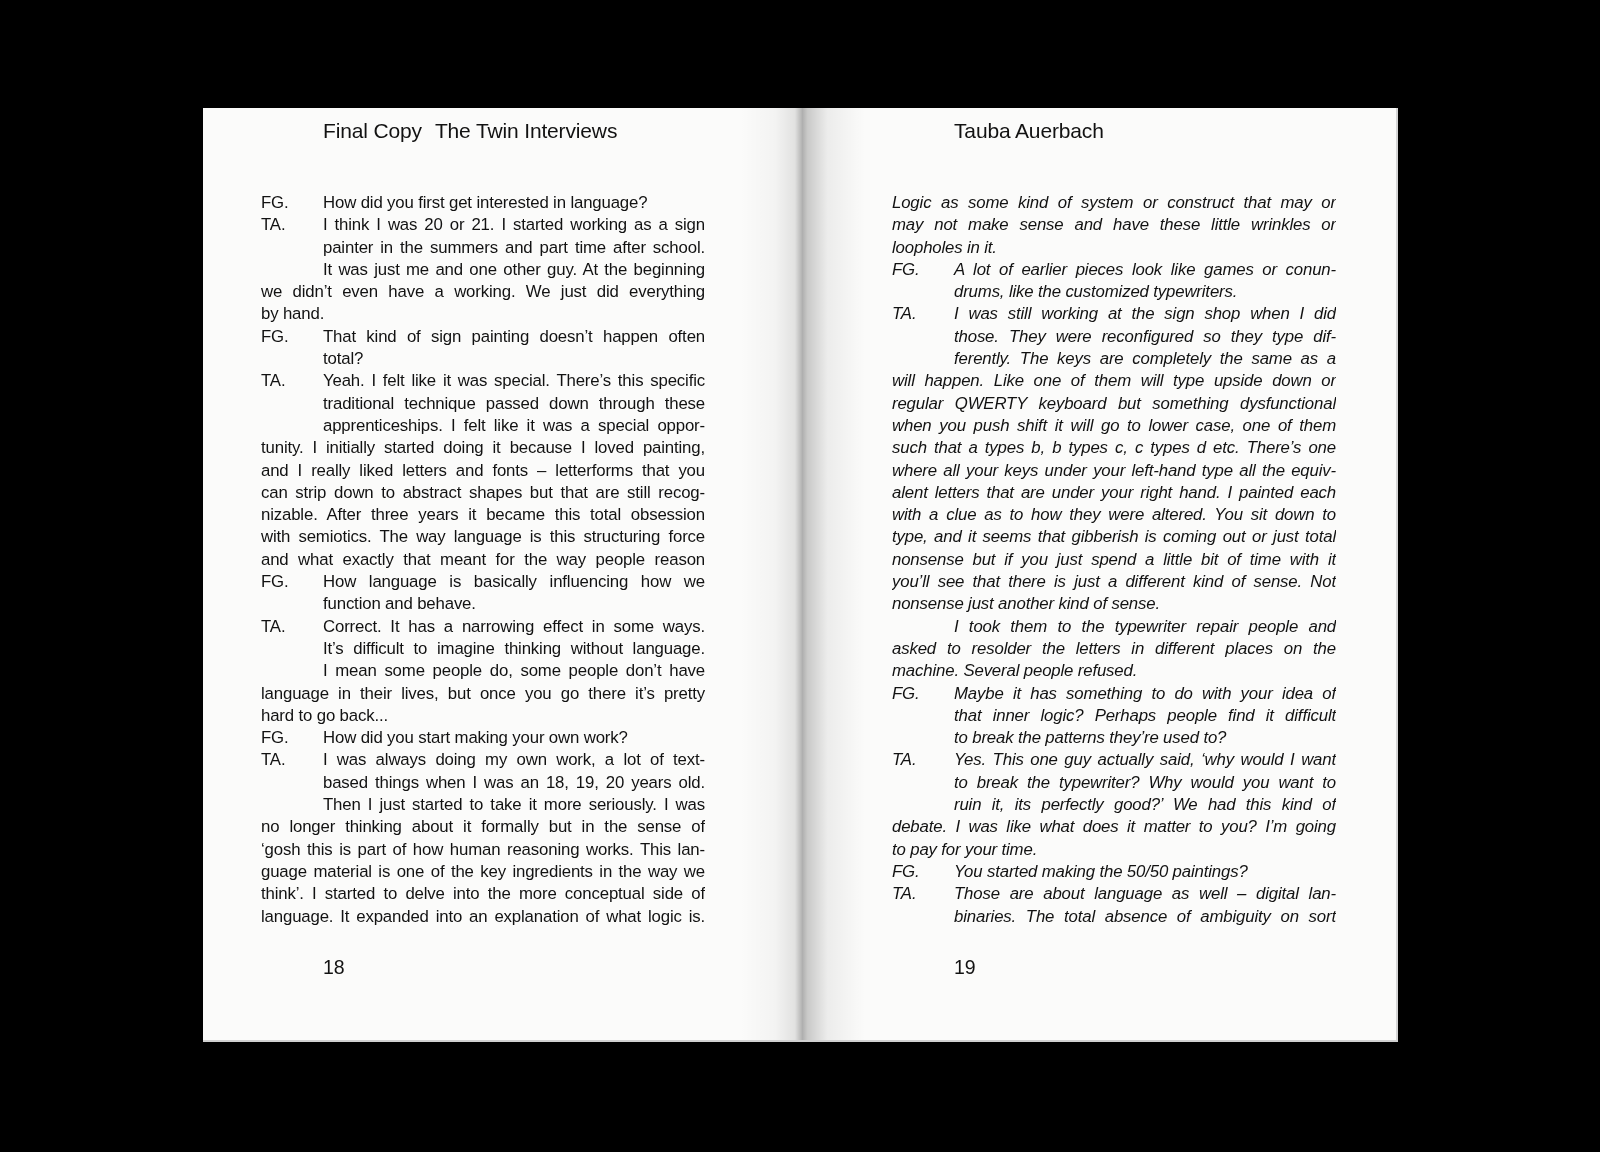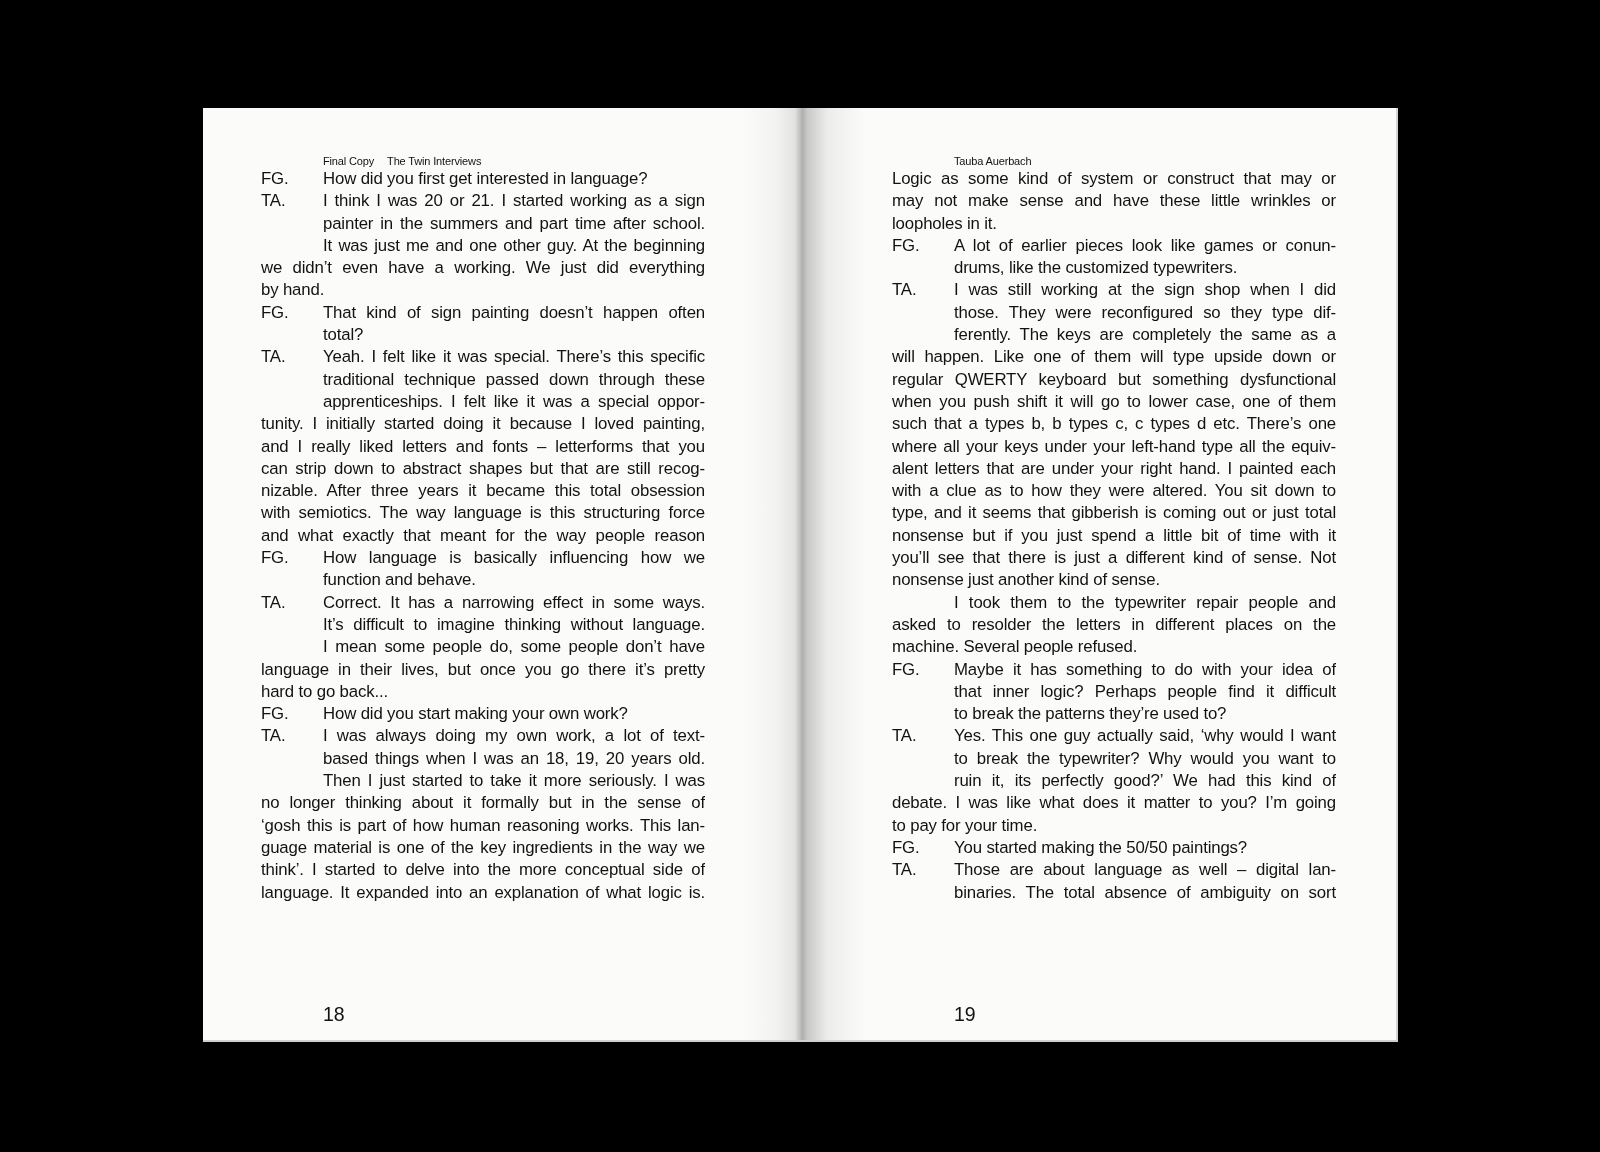--- a/index.html
+++ b/index.html
@@ -1,32 +1,32 @@
 <!DOCTYPE html>
 <html><head>
 <meta charset="utf-8">
 <style>
   html,body{margin:0;padding:0;background:#000;}
   .canvas{position:relative;width:1600px;height:1152px;background:#000;overflow:hidden;
           font-family:"Liberation Sans","DejaVu Sans",sans-serif;}
   .spread{position:absolute;left:203px;top:108px;width:1195px;height:934px;
           background:#fbfbfa;color:#121212;}
   
-  .runhead{position:absolute;top:42px;font-size:11px;line-height:22.3px;letter-spacing:-0.15px;white-space:nowrap;}
+  .runhead{position:absolute;top:12px;font-size:21px;line-height:22.3px;letter-spacing:-0.15px;white-space:nowrap;}
   .runhead .sub{margin-left:13px;}
-  .pagebody{position:absolute;top:60px;width:444px;font-size:16.8px;letter-spacing:-0.15px;}
+  .pagebody{position:absolute;top:84px;width:444px;font-size:16.8px;letter-spacing:-0.15px;}
   .line{position:relative;height:22.3px;line-height:22.3px;overflow:hidden;text-align:left;}
   .line.ind{padding-left:62px;}
   .line.j{text-align:justify;text-align-last:justify;}
   .speaker{position:absolute;left:0;top:0;}
-  .pagenum{position:absolute;top:848px;font-size:19.5px;line-height:22px;letter-spacing:-0.1px;margin-top:47px;}
+  .pagenum{position:absolute;top:848px;font-size:19.5px;line-height:22px;letter-spacing:-0.1px;}
   .col-l{left:120px;}
   .col-lbody{left:58px;}
   .col-r{left:751px;}
-  .col-rbody{left:689px;}
+  .col-rbody{left:689px;font-style:italic;}
   
   .gutter{position:absolute;left:537px;top:0;width:125px;height:100%;pointer-events:none;
     background:linear-gradient(to right,
       rgba(0,0,0,0) 0%,
       rgba(0,0,0,0.03) 28%,
       rgba(0,0,0,0.10) 44%,
       rgba(0,0,0,0.30) 50%,
       rgba(0,0,0,0.20) 54%,
       rgba(0,0,0,0.06) 70%,
       rgba(0,0,0,0) 100%);}

